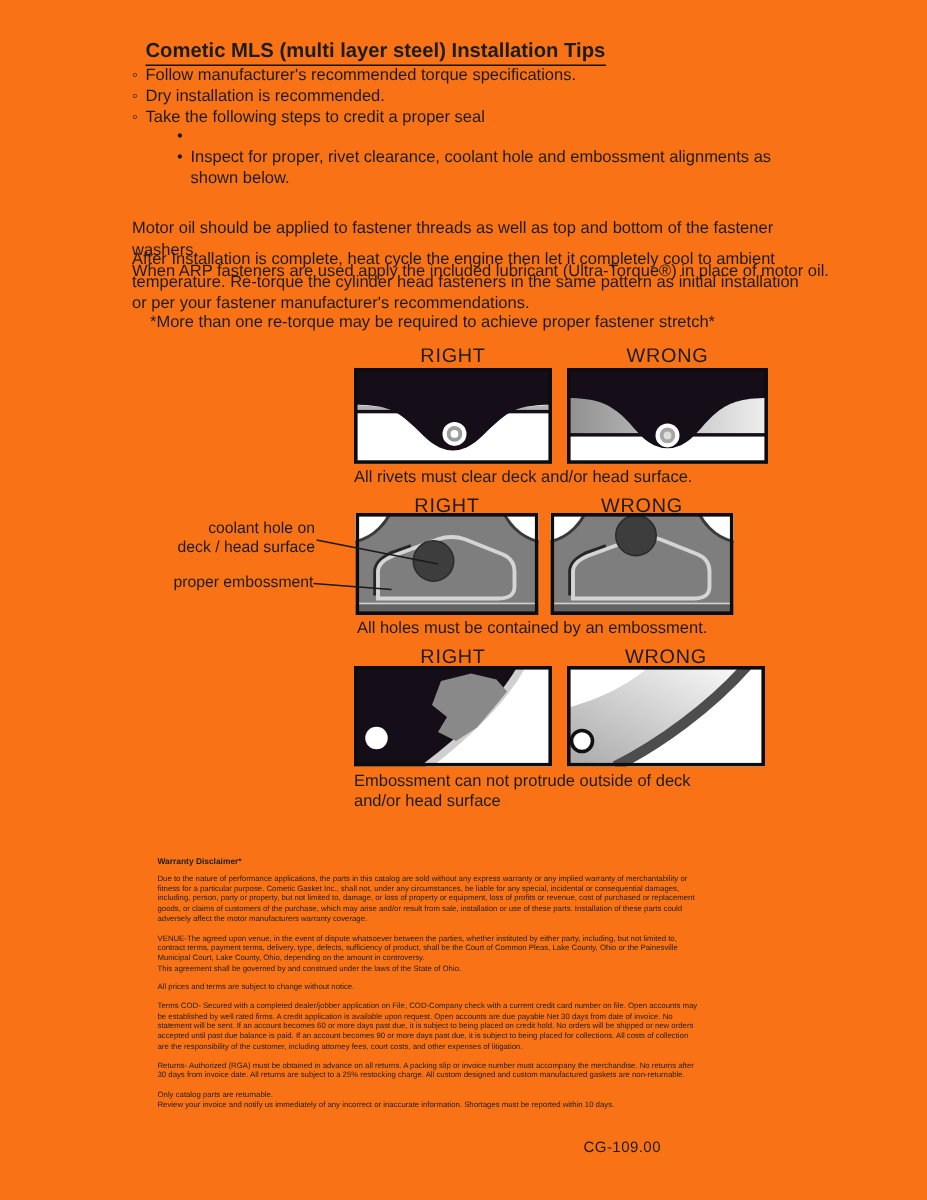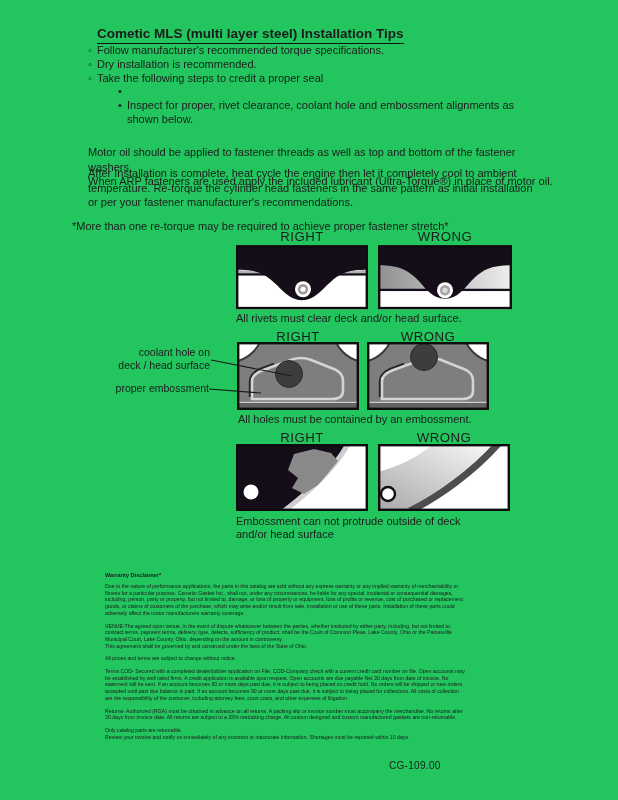--- a/index.html
+++ b/index.html
@@ -1,16 +1,16 @@
 <!DOCTYPE html>
 <html><head>
 <meta charset="utf-8">
 <style>
   html,body{margin:0;padding:0;background:#fff;}
-  .page{position:relative;width:618px;height:800px;background:#22c55e;
+  .page{position:relative;width:618px;height:800px;background:#f97316;
         font-family:"Liberation Sans","DejaVu Sans",sans-serif;color:#1c1c1c;overflow:hidden;}
   .abs{position:absolute;}
   .title{font-weight:bold;font-size:13.5px;border-bottom:1.6px solid #111;padding-bottom:2px;white-space:nowrap;}
   .bullets{font-size:11px;line-height:13.8px;}
   .brow{display:flex;}
   .brow .mk{width:9px;flex:0 0 9px;text-align:left;}
   .brow.sub{padding-left:30px;}
   .h2{font-weight:bold;font-size:12.2px;}
   .body-p{font-size:11px;line-height:14.6px;white-space:pre-line;}
   .dlabel{font-size:13.2px;text-align:center;letter-spacing:.5px;}
@@ -49,21 +49,21 @@
       <span class="mk">•</span>
       <span>Inspect for proper, rivet clearance, coolant hole and embossment alignments as shown below.</span>
     </div>
   </div>
 
   <div class="abs body-p" style="left:88px;top:145px;width:470px;">Motor oil should be applied to fastener threads as well as top and bottom of the fastener washers.
 When ARP fasteners are used apply the included lubricant (Ultra-Torque®) in place of motor oil.</div>
   <div class="abs body-p" style="left:88px;top:166px;width:470px;">After Installation is complete, heat cycle the engine then let it completely cool to ambient
 temperature. Re-torque the cylinder head fasteners in the same pattern as initial installation
 or per your fastener manufacturer's recommendations.</div>
-  <div class="abs body-p" style="left:72px;top:208px;width:470px;margin-top:11px;">*More than one re-torque may be required to achieve proper fastener stretch*</div>
+  <div class="abs body-p" style="left:100px;top:208px;width:470px;">*More than one re-torque may be required to achieve proper fastener stretch*</div>
 
   <div class="abs dlabel" style="left:236px;top:229px;width:132px;">RIGHT</div>
   <div class="abs dlabel" style="left:378px;top:229px;width:134px;">WRONG</div>
 
   <div class="abs" style="left:236px;top:245px;">
     <svg width="132" height="64.5" viewBox="0 0 132 64">
       <rect x="0" y="0" width="132" height="64" fill="#ffffff"></rect>
       <polygon points="2.5,24.8 2.5,28.2 44,28.2" fill="#b4b4b4"></polygon>
       <polygon points="129.5,24.8 129.5,28.2 88,28.2" fill="#b4b4b4"></polygon>
       <path d="M0,0 H132 V24.5 C113,24.5 105,27.5 96,35.5 C88,42 84,48.5 75,53 Q66,57 57,53 C48,48.5 44,42 36,35.5 C27,27.5 19,24.5 0,24.5 Z" fill="#150d18"></path>

